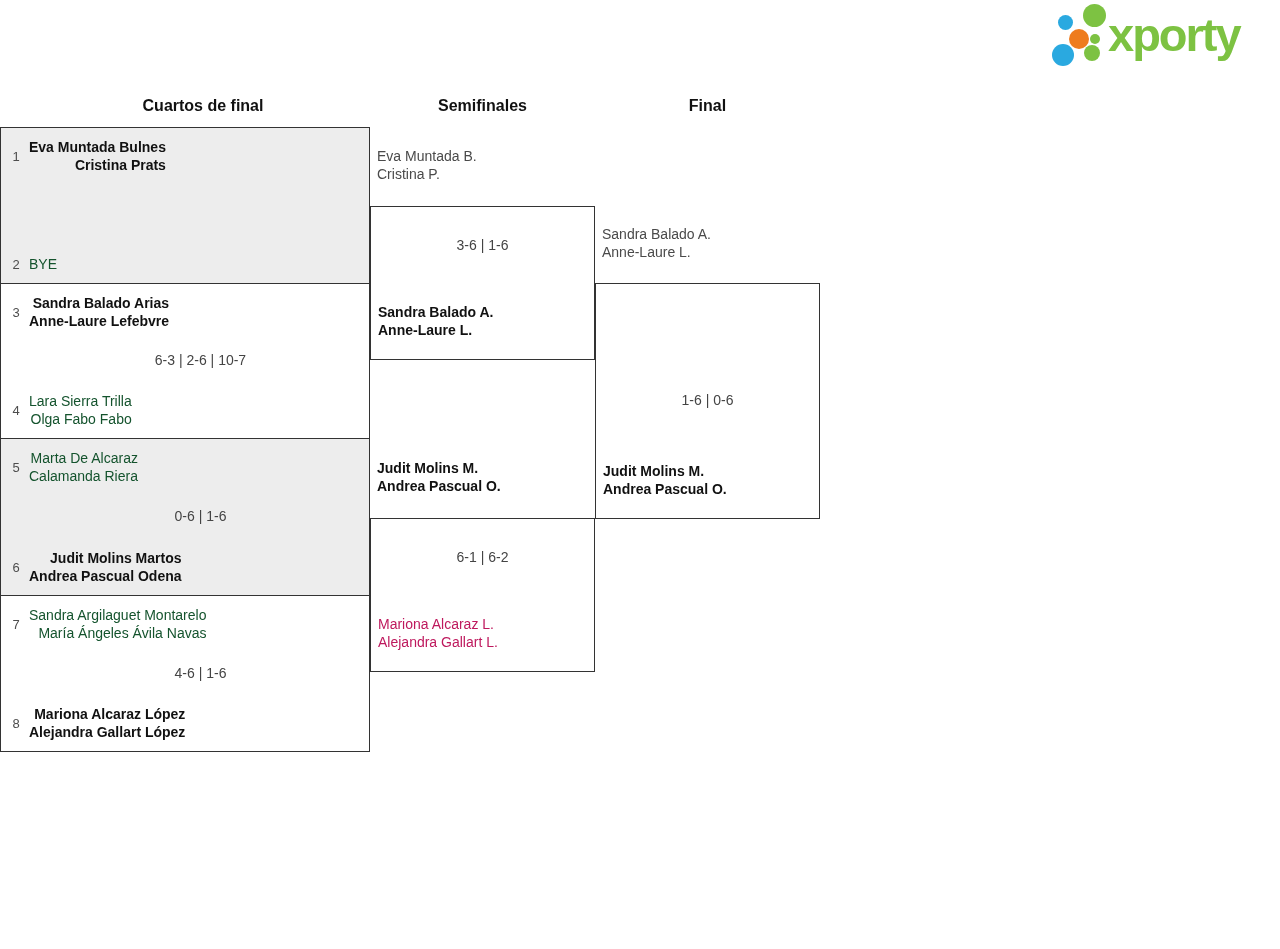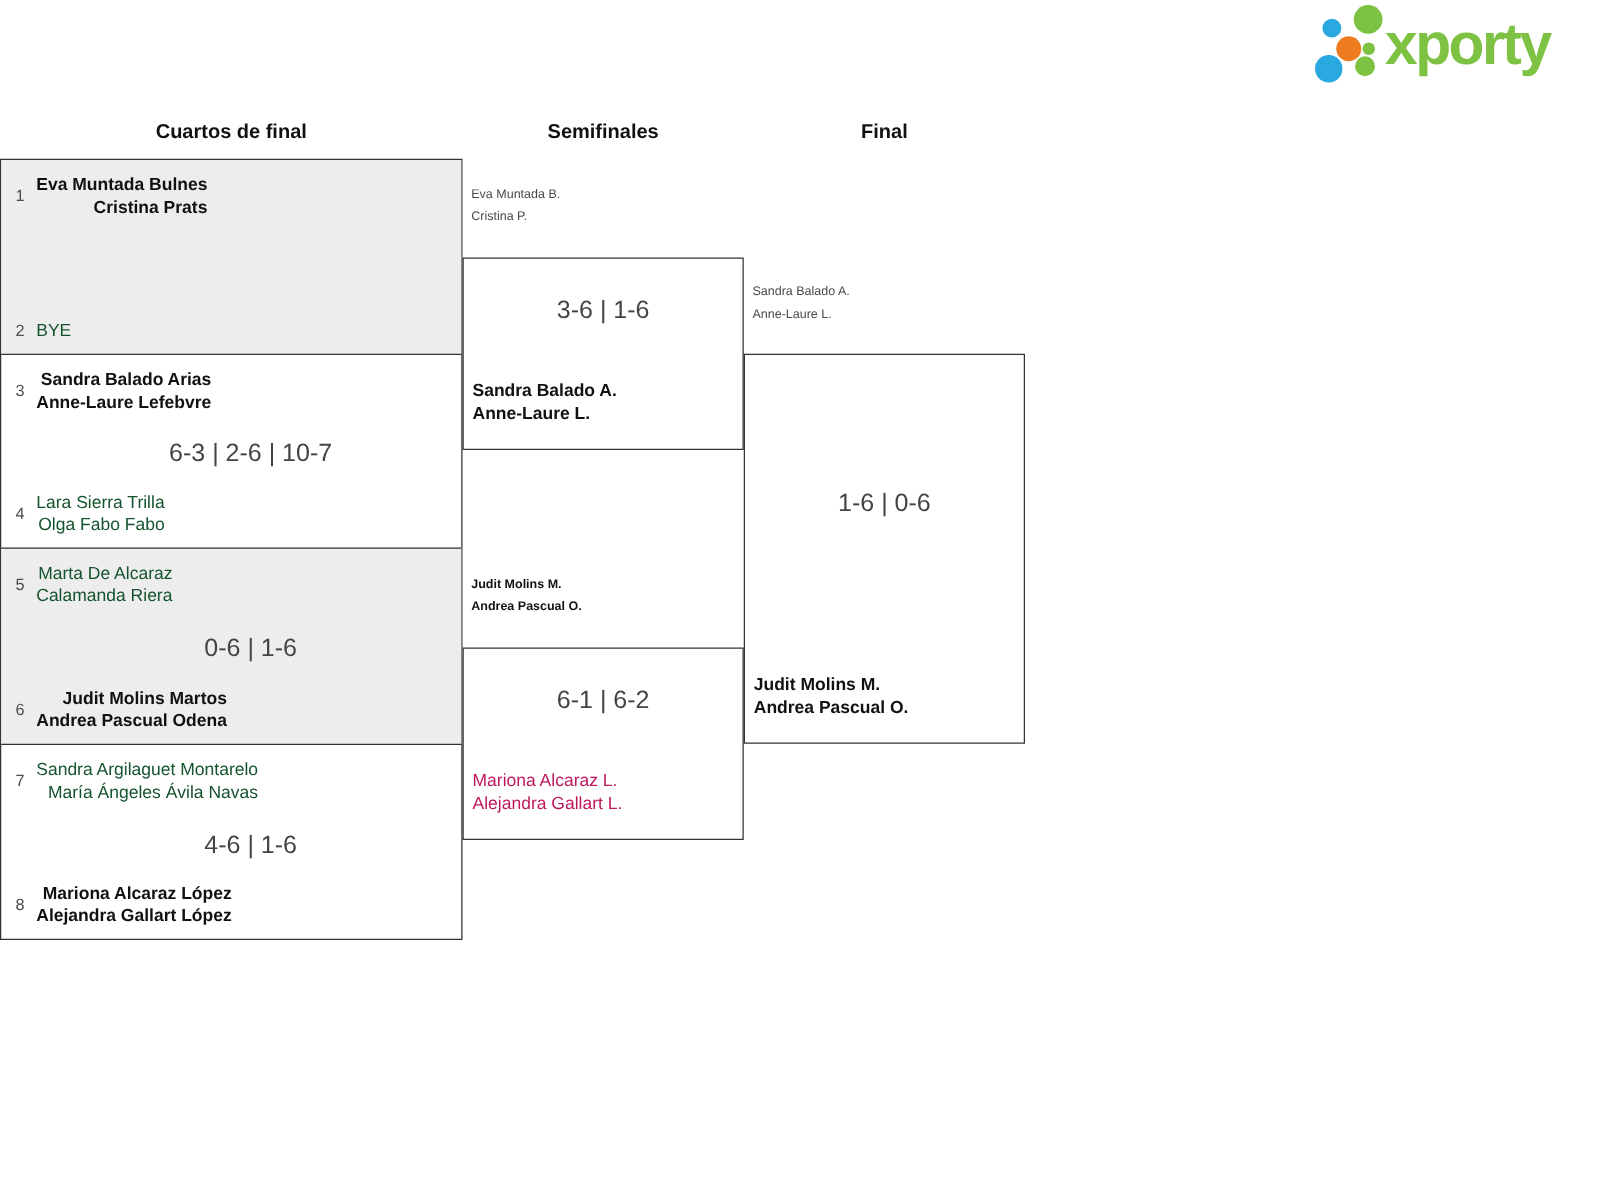--- a/index.html
+++ b/index.html
@@ -11,56 +11,56 @@
          line-height:33px;color:#151515;}
 
   
   .logo-dot{position:absolute;border-radius:50%;}
   .logo-text{position:absolute;left:1108px;top:5px;font-size:47px;font-weight:700;
              line-height:60px;letter-spacing:-2px;color:#7dc242;}
 
   
   .round-label{position:absolute;top:97px;text-align:center;font-size:16px;
                font-weight:700;color:#111;}
-  .rl-1{left:0;width:370px;}
+  .rl-1{left:0;width:370px;padding-left:18px;}
   .rl-2{left:370px;width:225px;}
   .rl-3{left:595px;width:225px;}
 
   
   .qf-col{position:absolute;left:0;top:127px;width:370px;height:625px;
           border:1px solid #333;box-sizing:border-box;background:#fff;}
   .qf-match{position:relative;box-sizing:border-box;}
   .qf-match.alt{background:#ededed;}
   .qf-match + .qf-match{border-top:1px solid #333;}
   .h1{height:155px;} .h2{height:155px;} .h3{height:157px;} .h4{height:156px;}
 
   .team-row{position:absolute;left:8px;right:8px;display:flex;align-items:center;gap:6px;}
   .team-row.top{top:10px;}
   .team-row.bottom{bottom:10px;}
   .seed{width:14px;text-align:center;color:#4d4d4d;font-size:13px;flex:none;}
   .names{font-size:14px;line-height:18px;color:#14532d;}
   .names .nl{display:block;text-align:right;}
   .names.winner{font-weight:700;color:#111;}
 
-  .score{position:absolute;left:0;right:0;text-align:center;font-size:20px;color:#444;}
+  .score{position:absolute;left:0;right:0;text-align:center;font-size:14px;color:#444;}
   .qf-match .score{top:calc(50% - 9px);margin-left:31px;}
 
   
   .bracket-box{position:absolute;border:1px solid #333;box-sizing:border-box;background:transparent;}
   .sf1{left:370px;top:206px;width:225px;height:154px;}
   .sf2{left:370px;top:518px;width:225px;height:154px;}
-  .final-box{left:595px;top:283px;width:225px;height:312px;}
+  .final-box{left:595px;top:283px;width:225px;height:236px;}
   .sf1 .score,.sf2 .score{top:30px;}
   .final-box .score{top:108px;}
   .box-team{position:absolute;left:7px;right:4px;bottom:20px;font-size:14px;line-height:18px;color:#be185d;}
   .box-team.winner,.float-team.winner{font-weight:700;color:#111;}
   .box-team .nl,.float-team .nl{display:block;}
 
   
-  .float-team{position:absolute;width:210px;font-size:10px;line-height:18px;color:#4a4a4a;}
+  .float-team{position:absolute;width:210px;font-size:14px;line-height:18px;color:#4a4a4a;}
   .ft-sf1{left:377px;top:147px;}
   .ft-sf2{left:377px;top:459px;}
   .ft-final{left:602px;top:225px;}
 </style>
 </head>
 <body>
 
 <div class="page">
 
 

